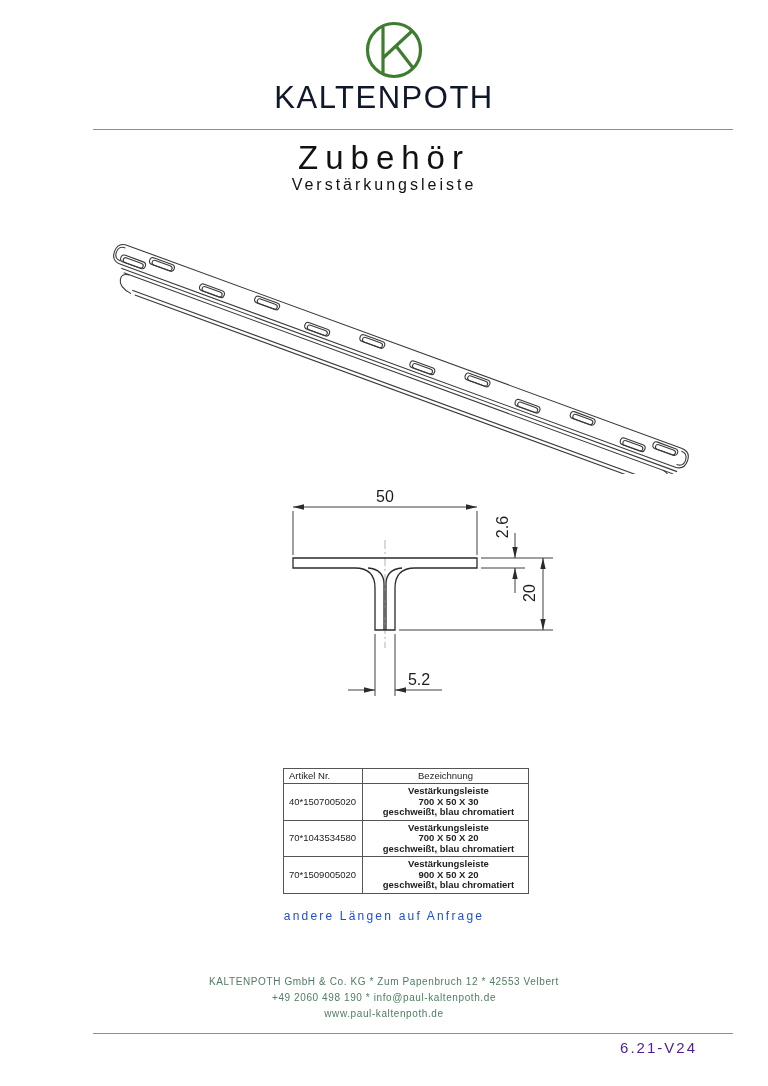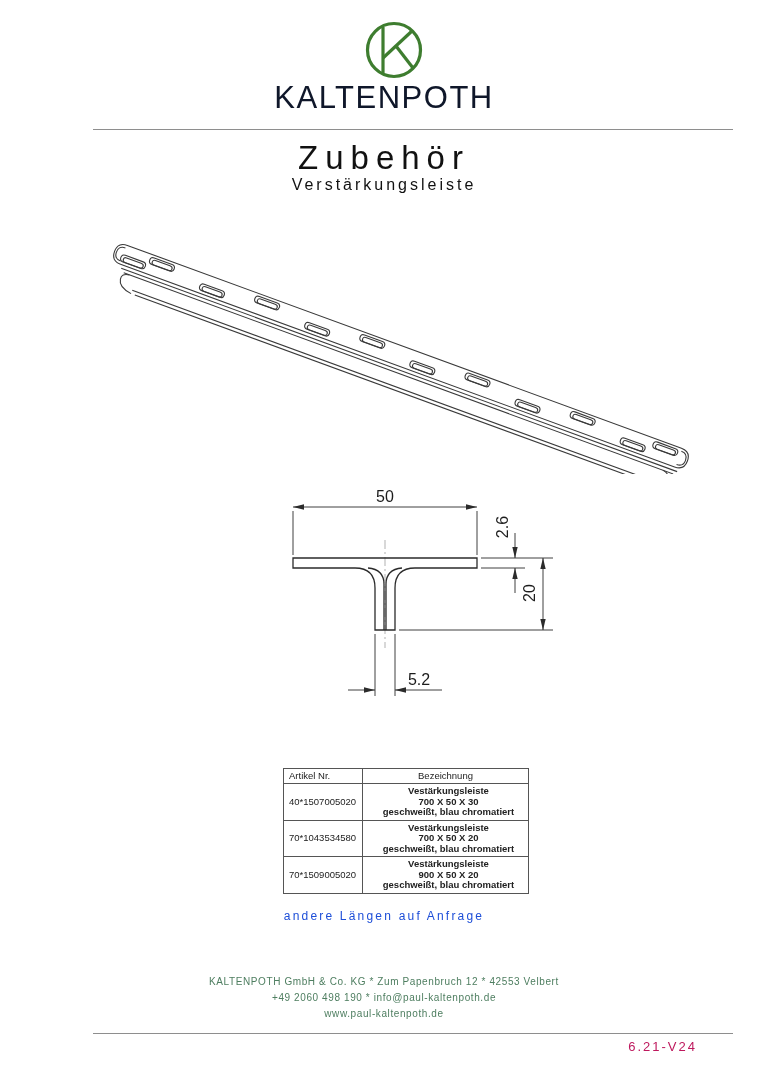--- a/index.html
+++ b/index.html
@@ -46,21 +46,21 @@
   .spec-table td { height: 31px; }
 
   .note { top: 889px; font-size: 12px; letter-spacing: 2.2px; color: #1d4ed8; margin-top: 20px; }
 
   .footer-block {
     top: 974px; font-size: 10px; line-height: 16px;
     letter-spacing: 0.6px; color: #4e7e60;
   }
   .version {
     top: 1039px; left: 430px; width: 267px;
-    text-align: right; font-size: 13px; letter-spacing: 2px; color: #be185d;
+    text-align: right; font-size: 15px; letter-spacing: 2px; color: #4c1d95;
   }
   svg { display: block; }
   .dim-label { font-family: "Liberation Sans", sans-serif; font-size: 16px; fill: #1c1c1c; }
 </style>
 </head>
 <body>
 
 <div class="page">
 
   <svg class="abs" style="left:349px; top:11px;" width="92" height="82" viewBox="0 0 92 82">

